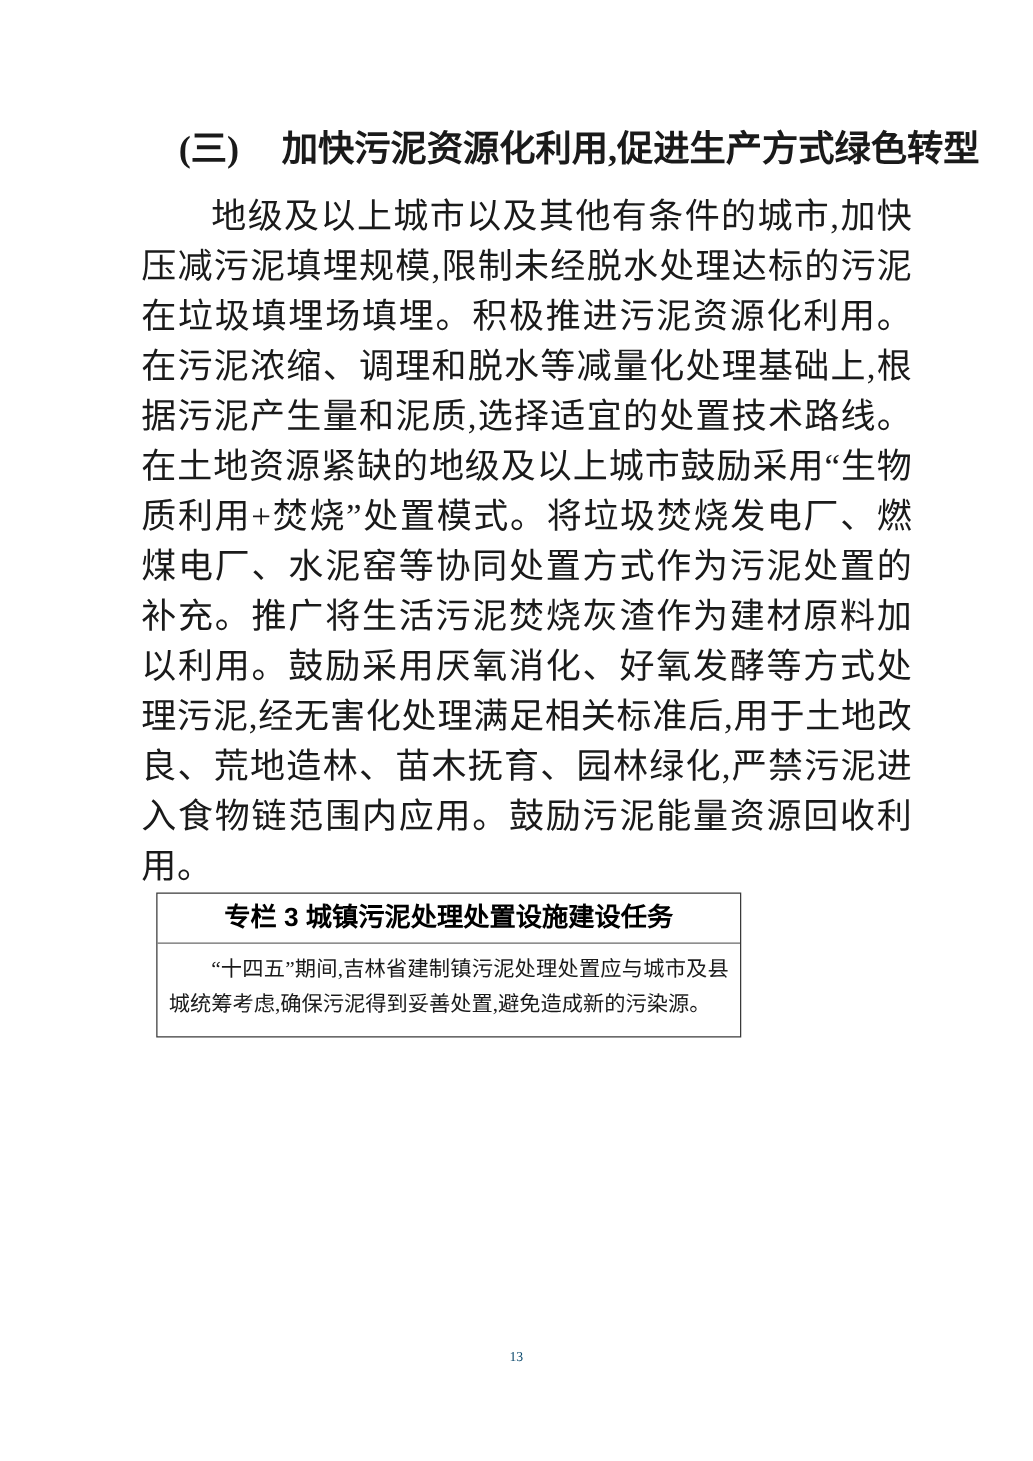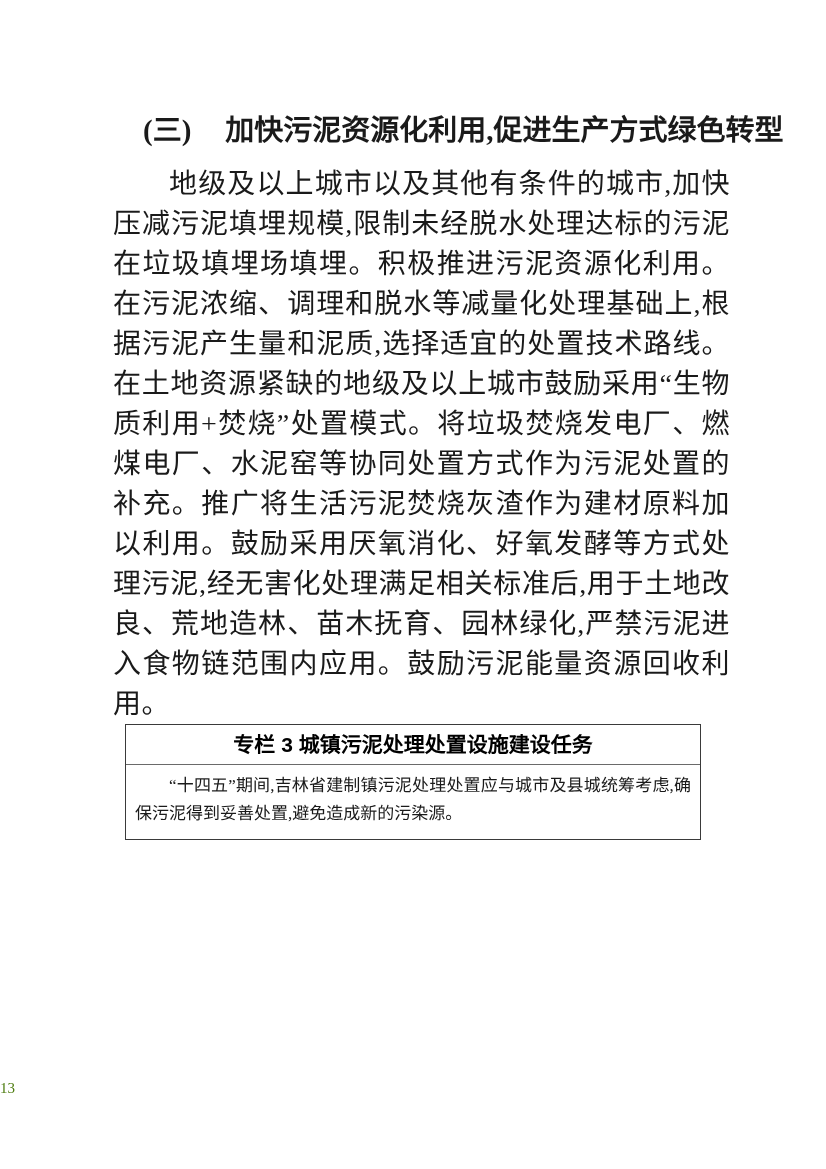--- a/index.html
+++ b/index.html
@@ -17,21 +17,21 @@
     color: #1a1a1a;
     box-sizing: border-box;
   }
   .content {
     position: absolute;
     left: 113px;
     top: 100px;
     width: 617px;
   }
   .section-heading {
-    margin: 10px 0 14px 0;
+    margin: 0 0 14px 0;
     padding-left: 30px;
     font-size: 29px;
     font-weight: bold;
     line-height: 40px;
     letter-spacing: 0px;
     white-space: nowrap;
     font-family: "Liberation Serif", "DejaVu Serif", serif;
   }
   .section-heading .gap {
     display: inline-block;
@@ -40,21 +40,21 @@
   .body-text p {
     margin: 0;
     font-size: 28px;
     line-height: 40px;
     text-align: justify;
     text-indent: 2em;
     letter-spacing: 0.5px;
   }
   .callout-box {
     margin-left: 12px;
-    width: 576px;
+    width: 468px;
     border: 1px solid #3a3a3a;
     box-sizing: border-box;
     background: #ffffff;
   }
   .callout-box .box-header {
     border-bottom: 1px solid #6a6a6a;
     height: 39px;
     line-height: 39px;
     text-align: center;
     font-size: 21px;
@@ -71,23 +71,23 @@
     line-height: 28px;
     text-align: justify;
     text-indent: 2em;
     color: #1a1a1a;
   }
   .page-footer {
     position: absolute;
     left: 0;
     right: 0;
     top: 1080px;
-    text-align: left;
-    font-size: 15px;
-    color: #4d7c0f;
+    text-align: center;
+    font-size: 11px;
+    color: #0c4a6e;
     font-family: "Liberation Serif", "DejaVu Serif", serif;
   }
 </style>
 </head>
 <body>
 
 <div class="page">
   <div class="content">
 
     <h2 class="section-heading"><span>(三)</span><span class="gap"></span><span>加快污泥资源化利用,促进生产方式绿色转型</span></h2>

